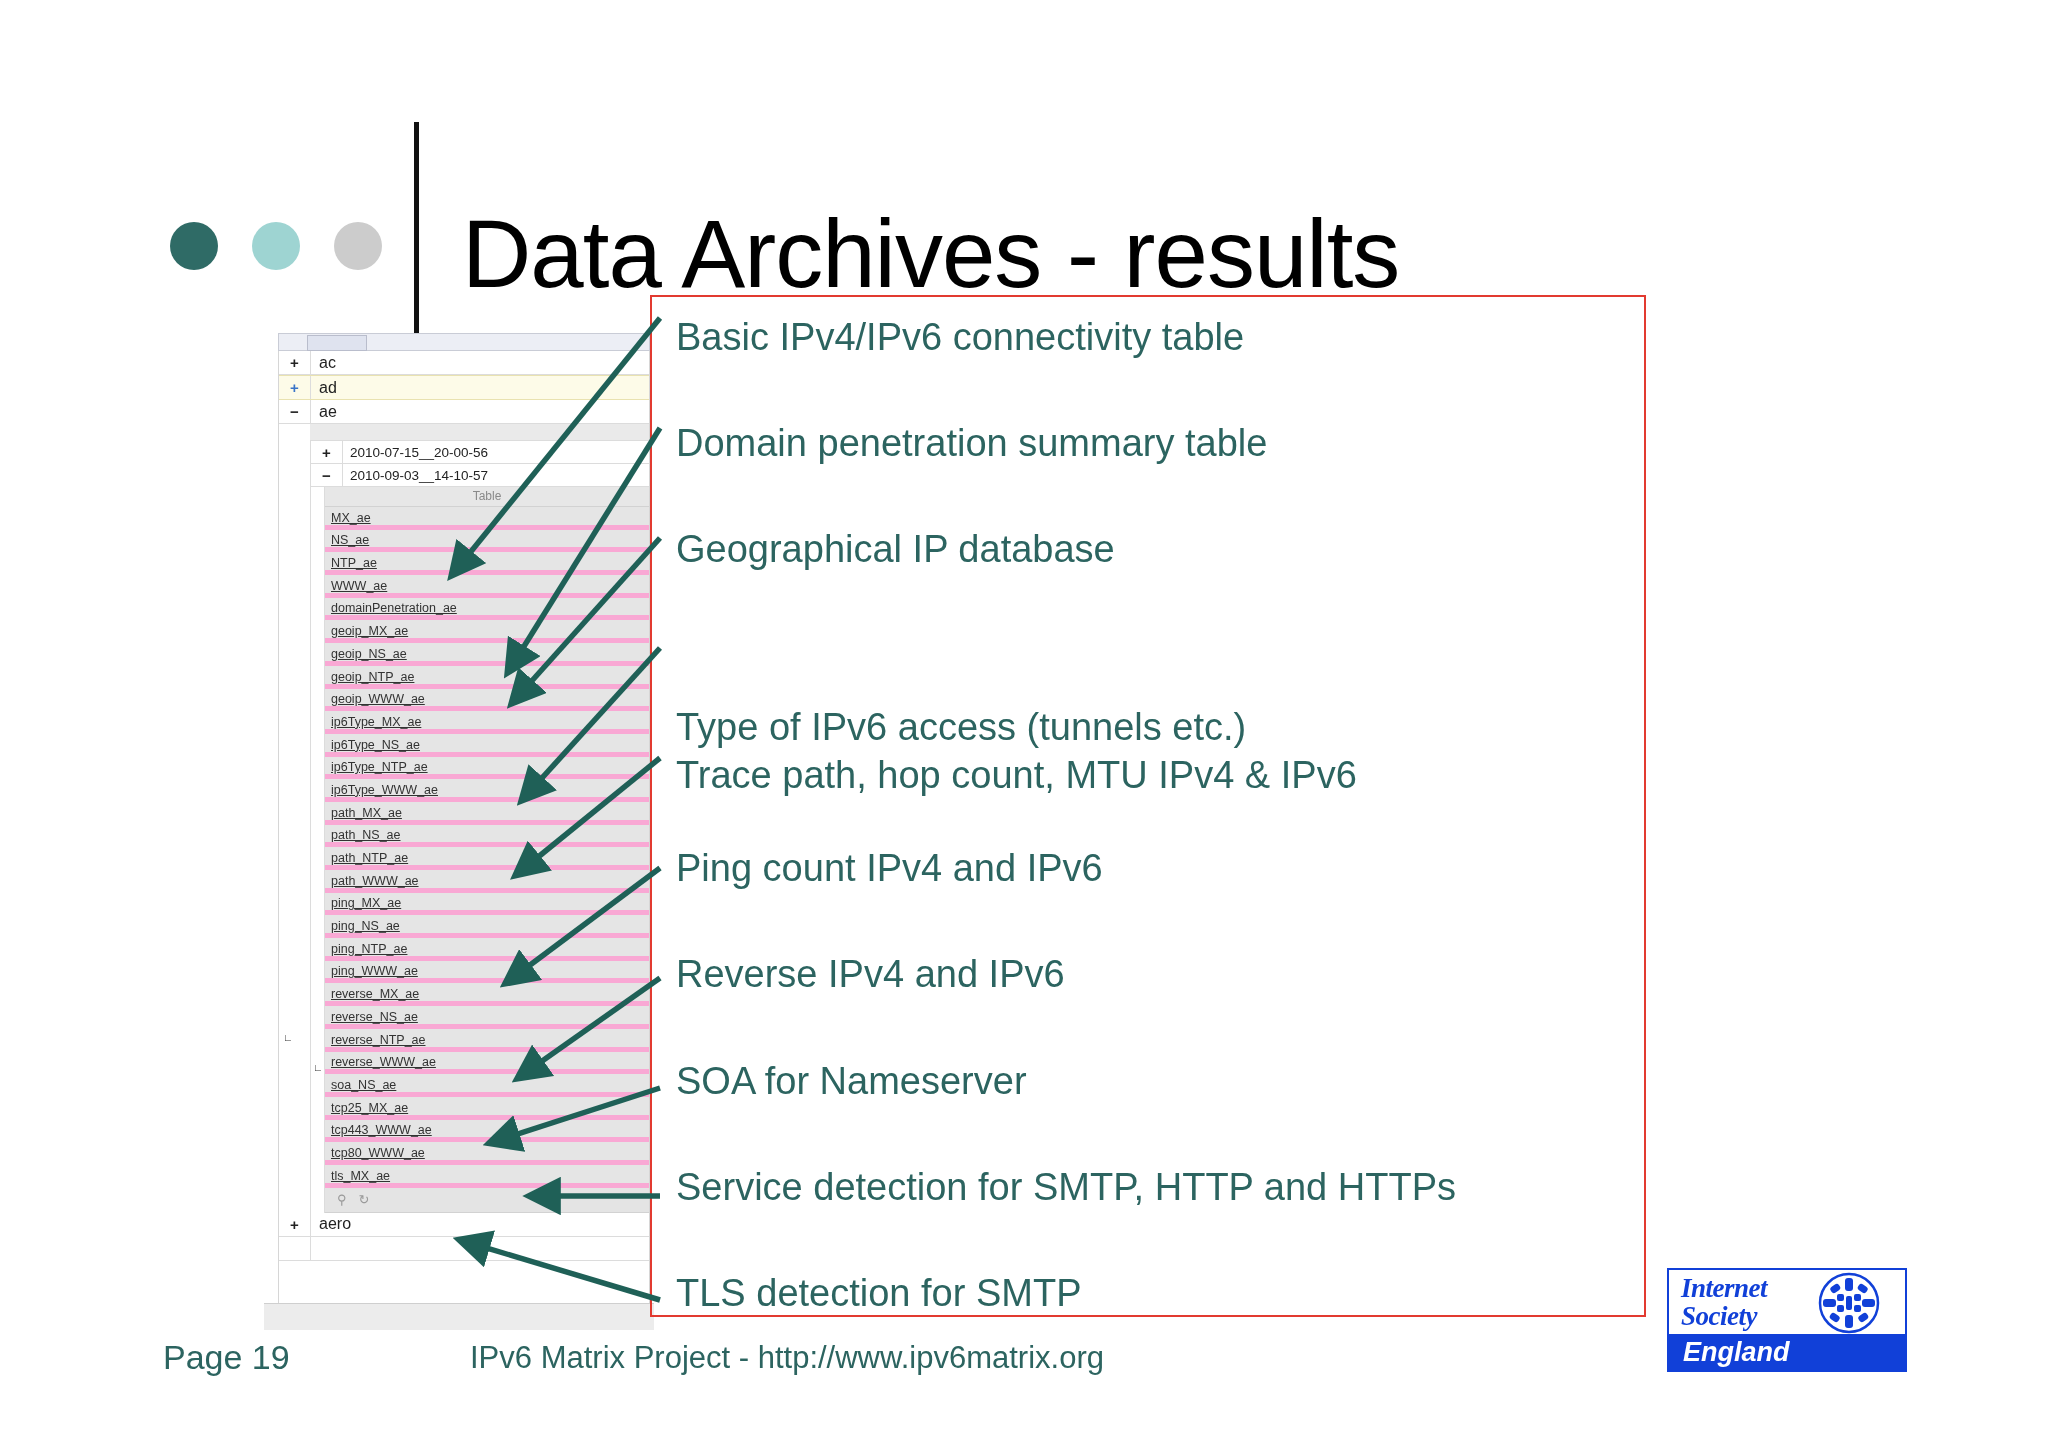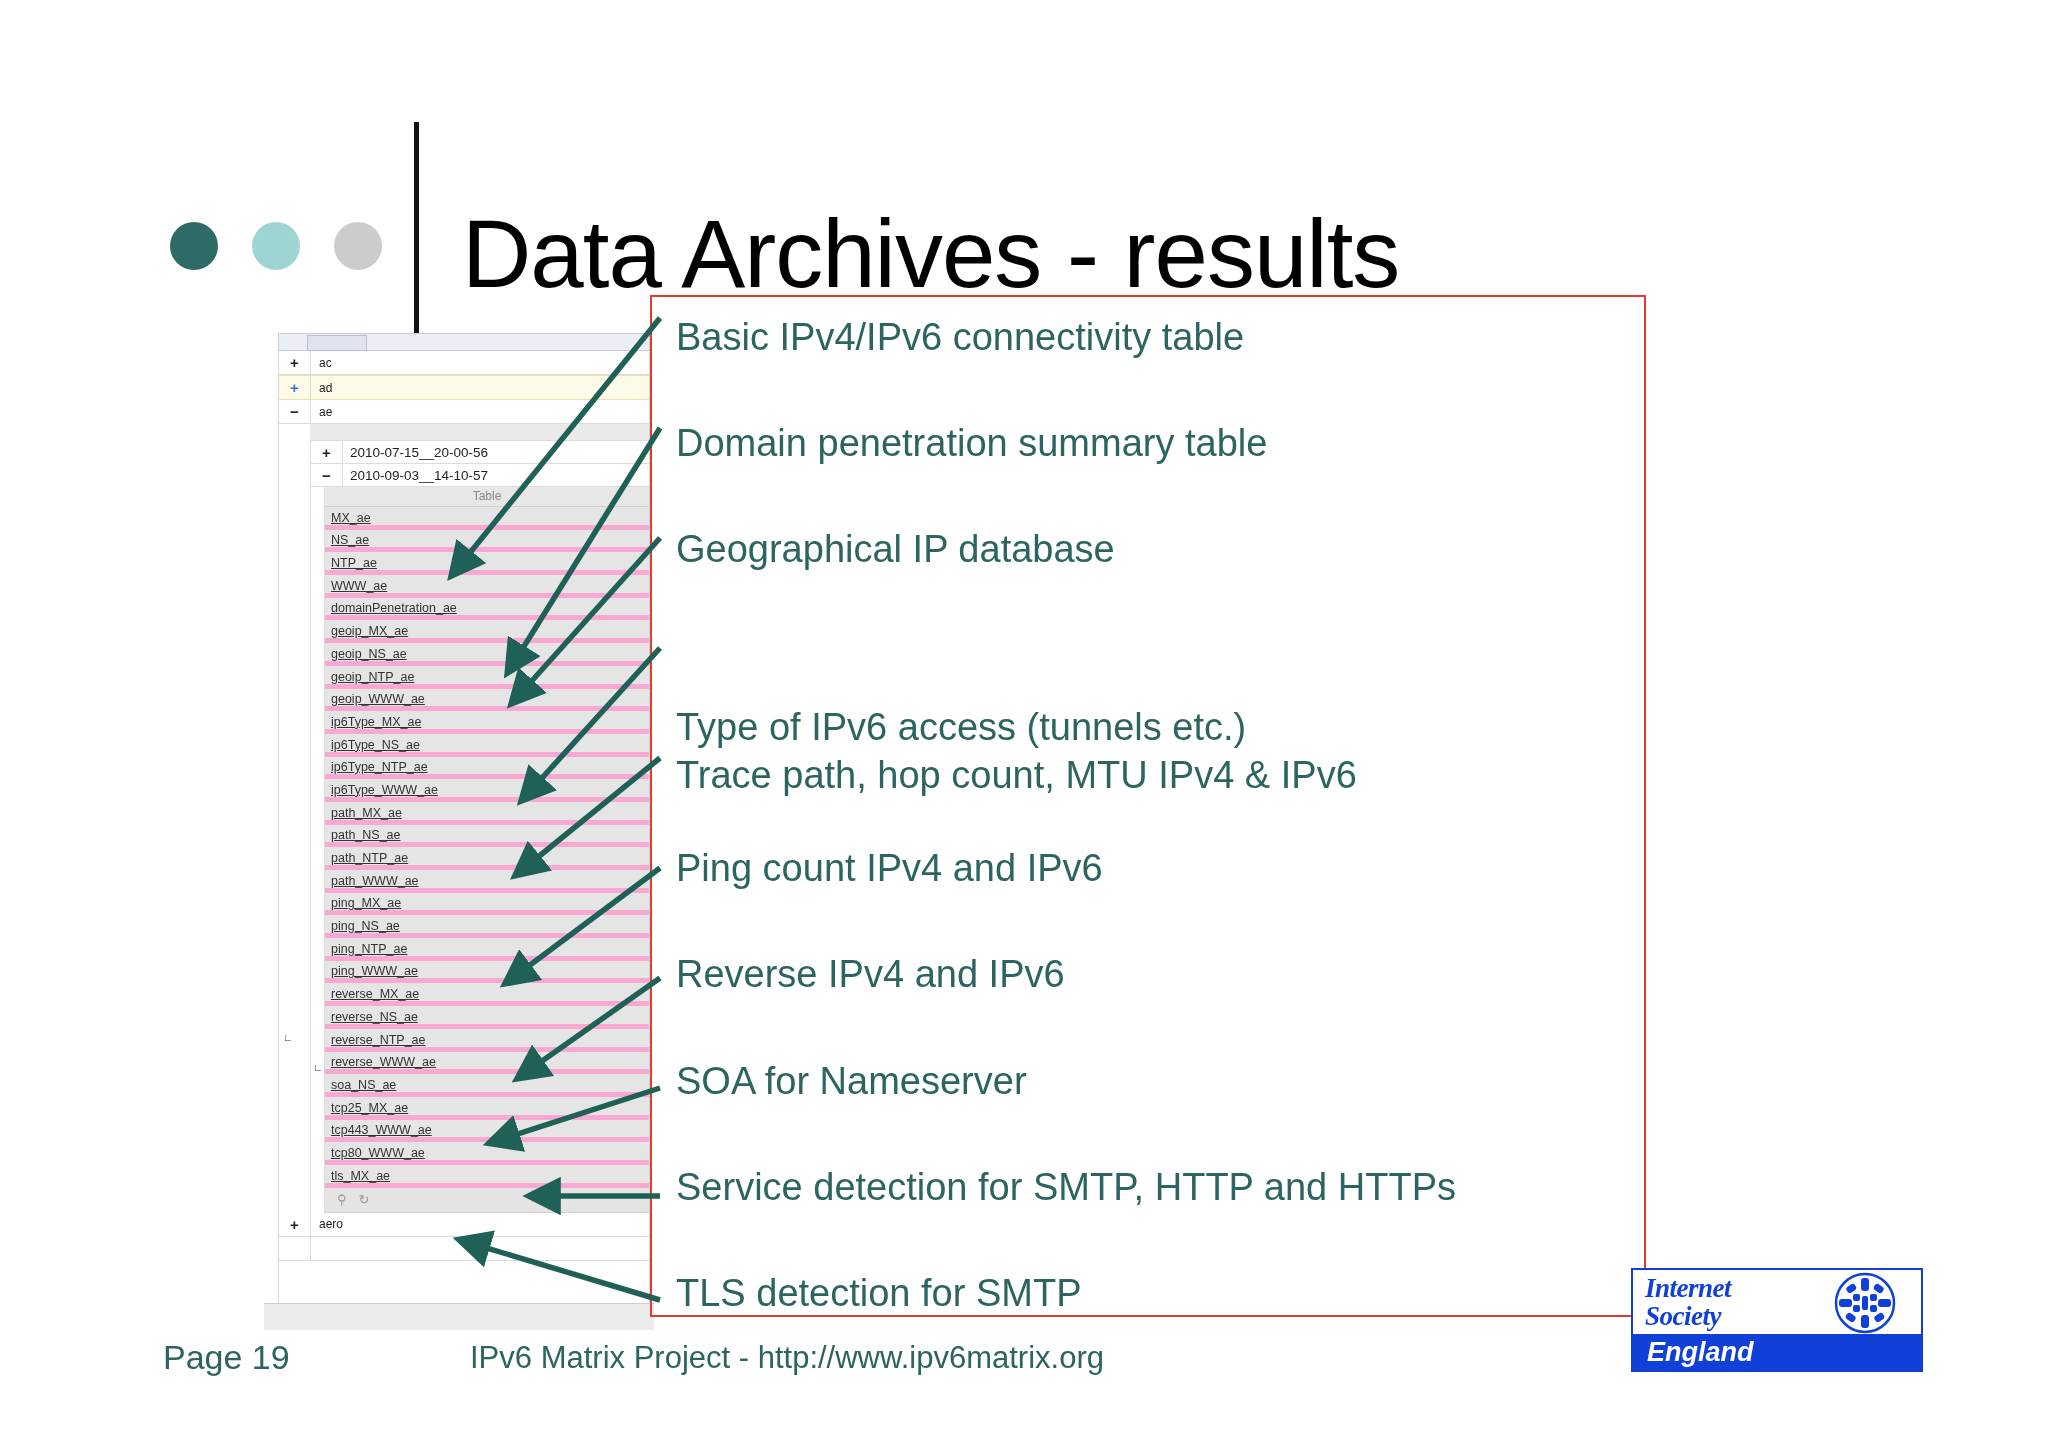--- a/index.html
+++ b/index.html
@@ -56,21 +56,21 @@
     display:flex;align-items:center;background:#fff;
   }
   .lvl1row.hl{background:#fdfbe8;border-bottom:1px solid #e9e2b0;border-top:1px solid #e9e2b0;}
   .tog{
     width:31px;flex:0 0 31px;text-align:center;
     font-size:15px;line-height:1;color:#222;font-weight:700;
     border-right:1px solid #dcdcdc;height:100%;
     display:flex;align-items:center;justify-content:center;
   }
   .tog.blue{color:#3a74c8;}
-  .lvl1label{padding-left:8px;font-size:12px;color:#222;}
+  .lvl1label{padding-left:8px;font-size:16px;color:#222;}
 
   
   .lvl2block{margin-left:31px;border-left:1px solid #dcdcdc;}
   .lvl2head{height:16px;background:#eaeaea;border-bottom:1px solid #dcdcdc;margin-left:31px;}
   .lvl2row{height:22px;display:flex;align-items:center;border-bottom:1px solid #dcdcdc;background:#fff;}
   .lvl2tog{
     width:31px;flex:0 0 31px;text-align:center;font-size:15px;font-weight:700;color:#222;
     border-right:1px solid #dcdcdc;height:100%;display:flex;align-items:center;justify-content:center;
   }
   .lvl2label{padding-left:7px;font-size:13.5px;color:#222;white-space:nowrap;}
@@ -116,21 +116,21 @@
   
   .page-num{
     position:absolute;left:163px;top:1338px;font-size:34px;color:#2c6460;
   }
   .footer-center{
     position:absolute;left:470px;top:1340px;font-size:31px;color:#2c6460;white-space:nowrap;
   }
 
   
   .logo{
-    position:absolute;left:1631px;top:1268px;width:292px;height:104px;
+    position:absolute;left:1667px;top:1268px;width:240px;height:104px;
     border:2px solid #1140d8;box-sizing:border-box;background:#fff;overflow:hidden;
   }
   .logo-top{position:relative;height:64px;}
   .logo-words{
     position:absolute;left:12px;top:4px;color:#1140d8;
     font-family:"Liberation Serif", serif;font-style:italic;font-weight:700;
     font-size:27px;line-height:28px;letter-spacing:-0.5px;
   }
   .logo-bottom{
     position:absolute;left:0;bottom:0;width:100%;height:36px;background:#1140d8;

